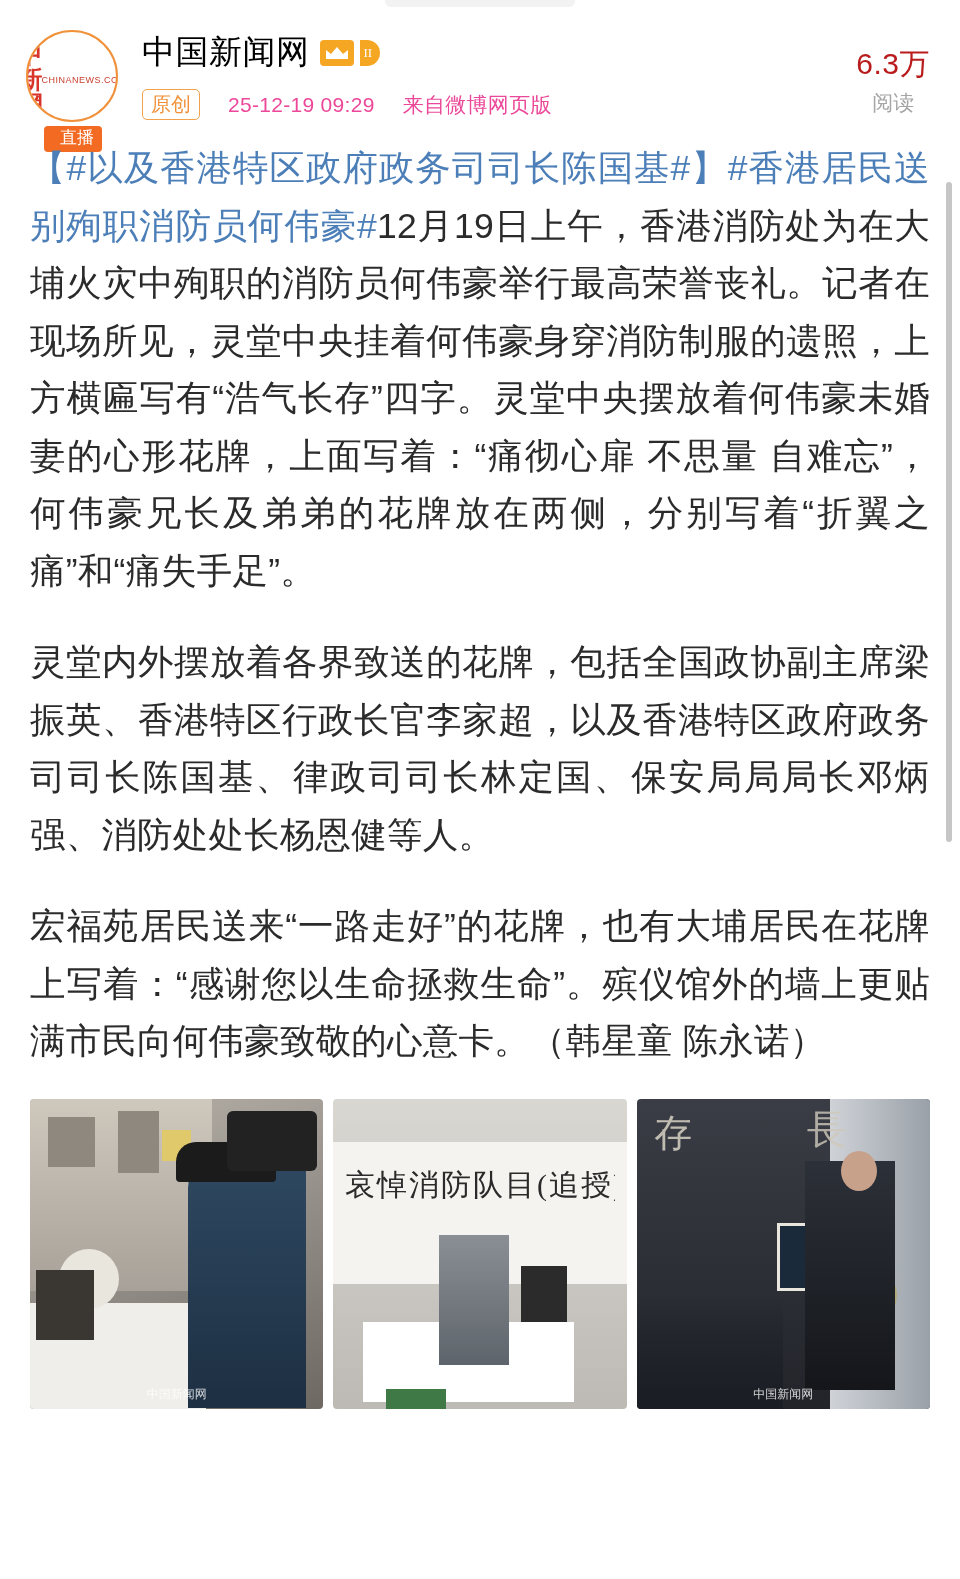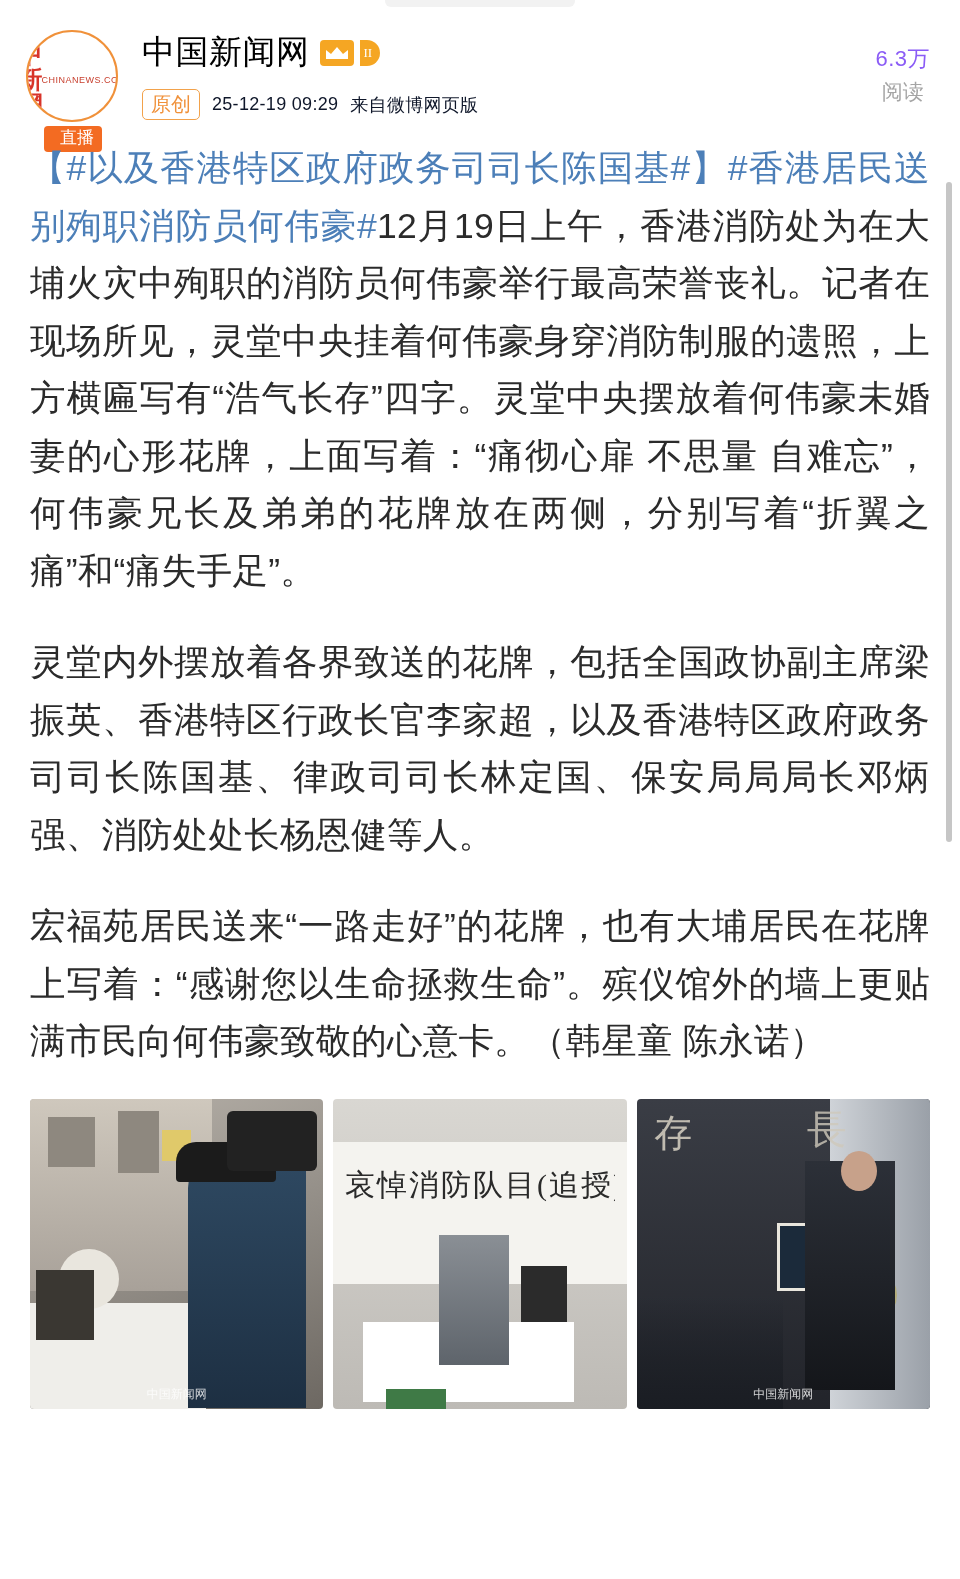--- a/index.html
+++ b/index.html
@@ -119,46 +119,46 @@
     height: 26px;
     padding: 0 8px 0 4px;
     margin-left: -4px;
     border-top-right-radius: 13px;
     border-bottom-right-radius: 13px;
     font-family: "Liberation Serif", serif;
   }
   .meta-row {
     display: flex;
     align-items: center;
-    gap: 12px;
+    gap: 28px;
     margin-top: 14px;
   }
   .orig-tag {
     border: 1px solid #f2a24b;
     color: #f0913a;
     font-size: 20px;
     border-radius: 5px;
     padding: 2px 8px;
     line-height: 1.25;
   }
   .meta-text {
-    font-size: 18px;
-    color: #0f172a;
+    font-size: 21px;
+    color: #ec4899;
     letter-spacing: 0.3px;
   }
   .reads {
     position: absolute;
     right: 30px;
     top: 36px;
     text-align: center;
     color: #9a9a9a;
   }
   .reads .num {
-    font-size: 22px;
-    color: #8b5cf6;
+    font-size: 30px;
+    color: #b91c1c;
     letter-spacing: 0.5px;
   }
   .reads .lbl {
     font-size: 21px;
     color: #a5a5a5;
     margin-top: 4px;
   }
   .content {
     padding: 18px 30px 0 30px;
     position: relative;

